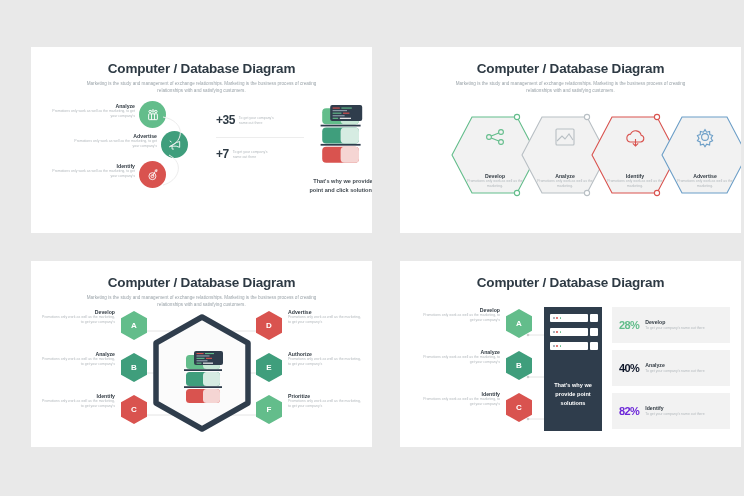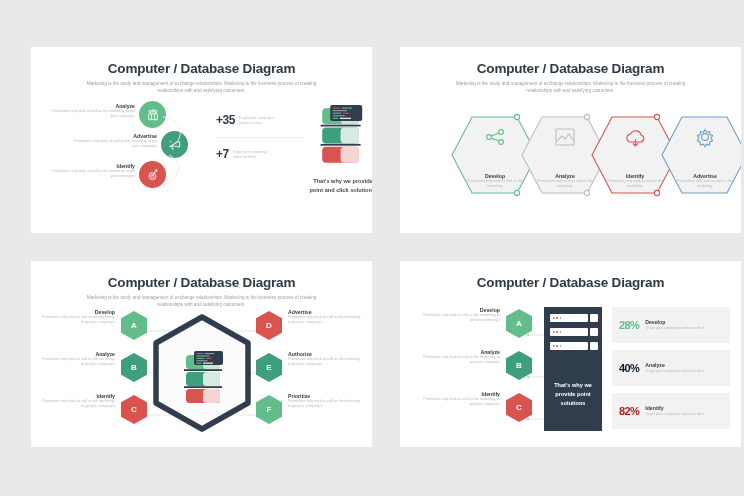--- a/index.html
+++ b/index.html
@@ -446,21 +446,21 @@
         </div>
       </div>
       <div class="s4-card">
         <div class="s4-pct" style="color:#0f172a">40%</div>
         <div class="s4-ct">
           <div class="h">Analyze</div>
           <div class="d">To get your company's name out there</div>
         </div>
       </div>
       <div class="s4-card">
-        <div class="s4-pct" style="color:#b91c1c">82%</div>
+        <div class="s4-pct" style="color:#6d28d9">82%</div>
         <div class="s4-ct">
           <div class="h">Identify</div>
           <div class="d">To get your company's name out there</div>
         </div>
       </div>
     </div>
   </div>
 
 </div>
 

